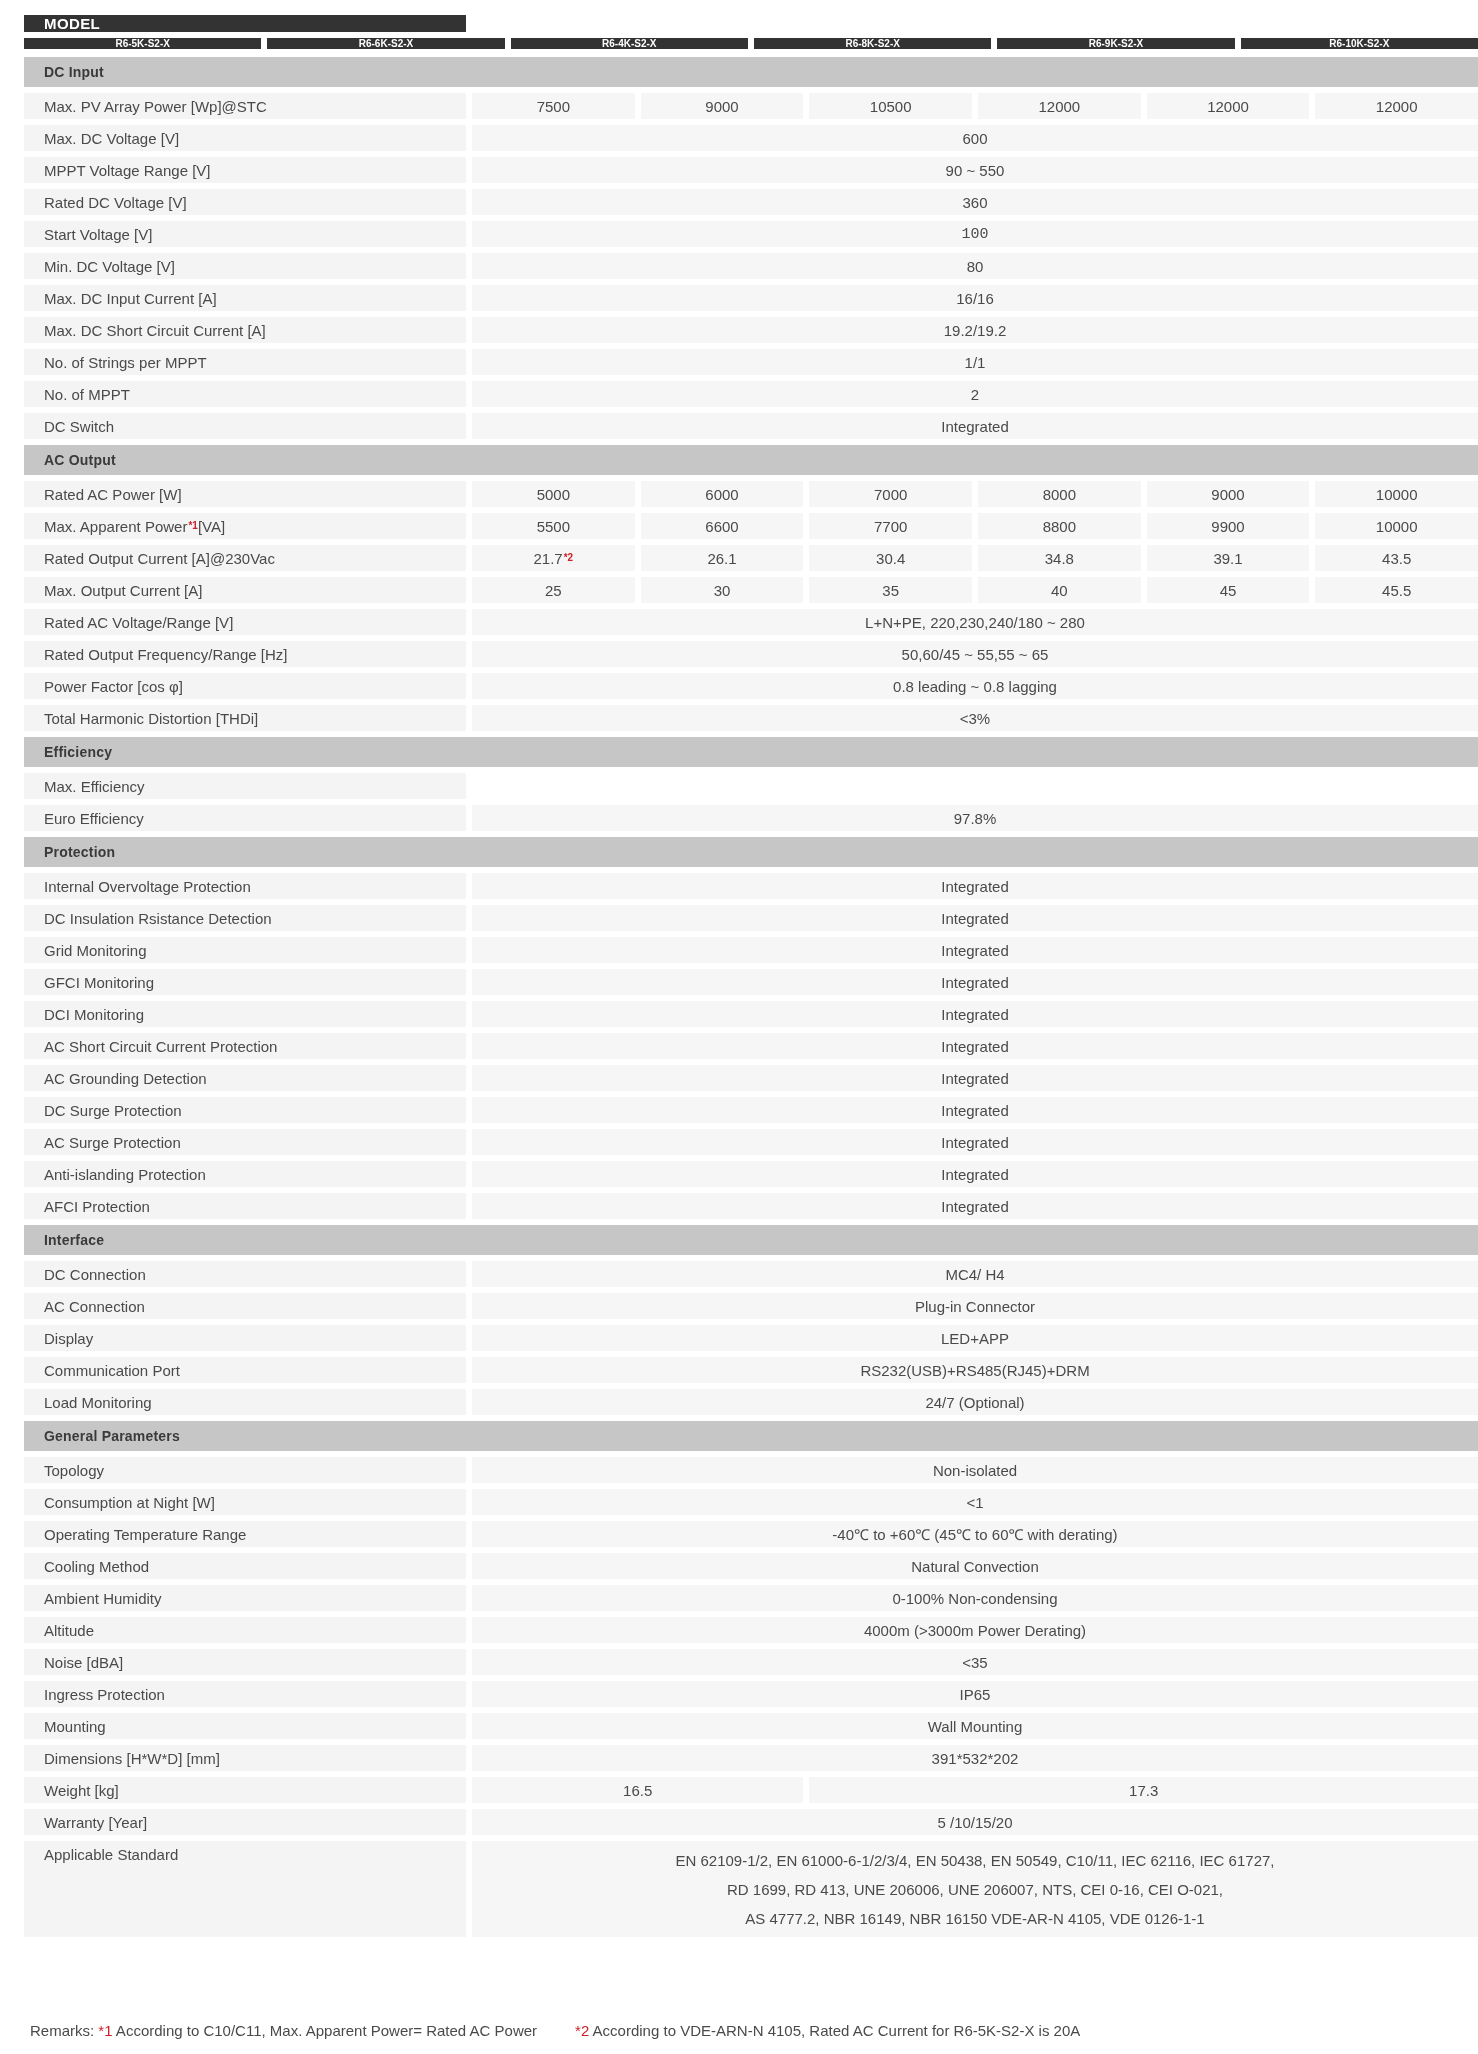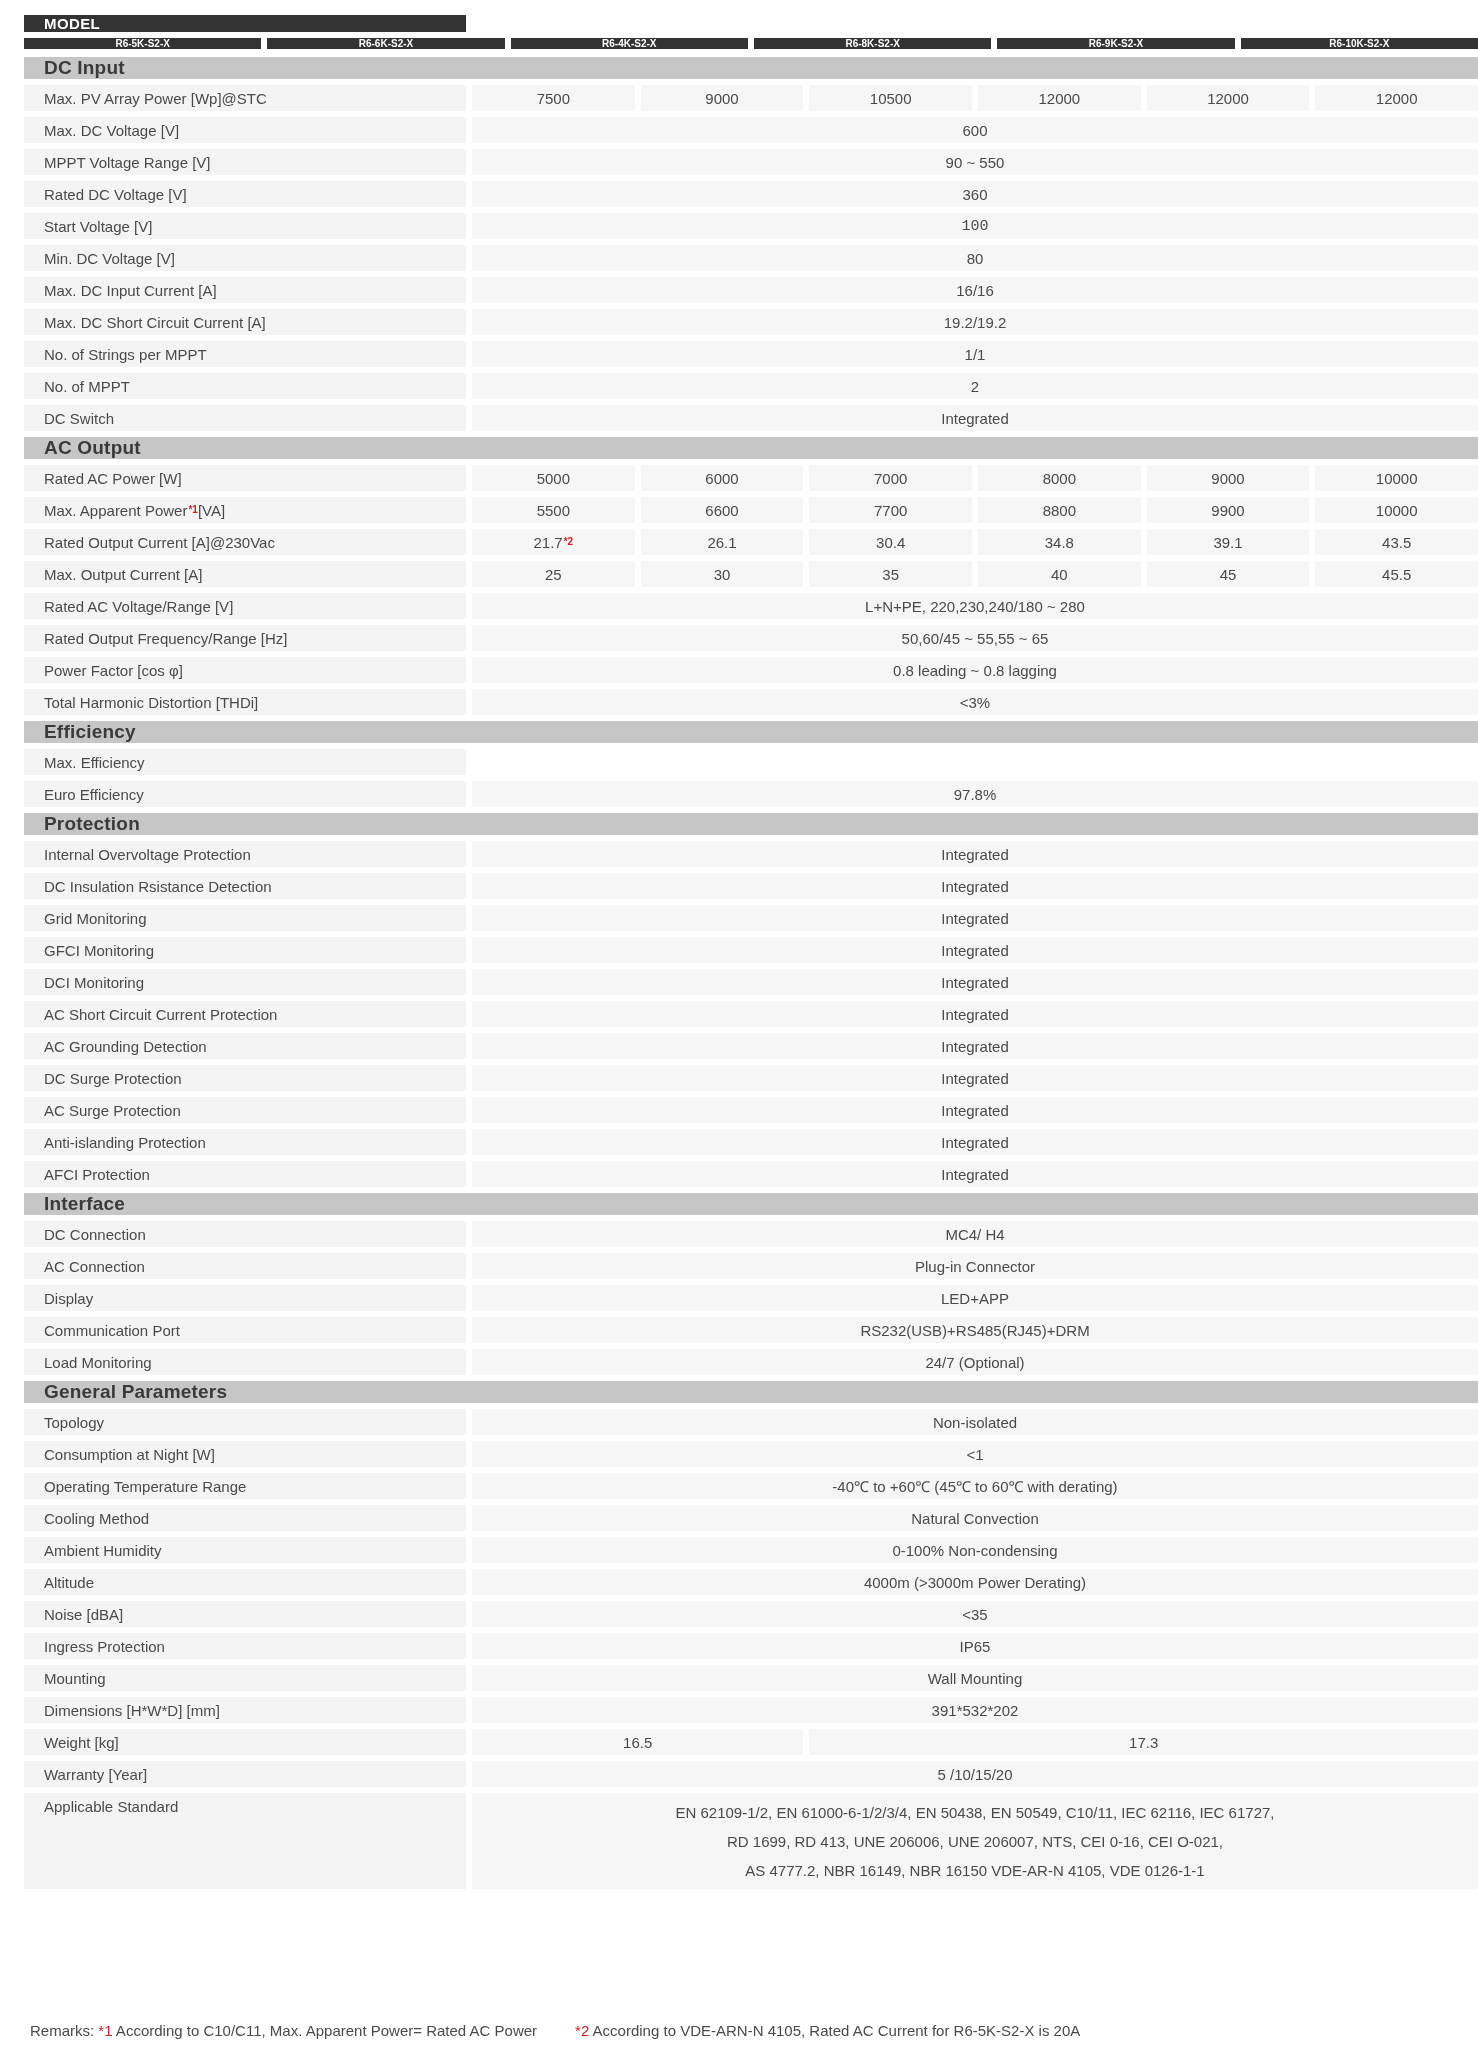--- a/index.html
+++ b/index.html
@@ -19,23 +19,23 @@
     display:flex; align-items:center; padding-left:20px;
   }
   .h-vals { flex:1; display:grid; grid-template-columns:repeat(6,1fr); gap:6px; }
   .h-cell {
     background:#333333; color:#ffffff; font-weight:bold; font-size:10px;
     display:flex; align-items:center; justify-content:center; white-space:nowrap;
   }
 
   
   .section-bar {
-    height:22px; background:#c6c6c6; margin-bottom:6px;
+    height:30px; background:#c6c6c6; margin-bottom:6px;
     display:flex; align-items:center; padding-left:20px;
-    font-weight:bold; font-size:19px; color:#3a3a3a; letter-spacing:.2px;
+    font-weight:bold; font-size:14px; color:#3a3a3a; letter-spacing:.2px;
   }
 
   
   .row { display:flex; gap:6px; margin-bottom:6px; }
   .row-label {
     width:442px; flex:none; background:#f4f4f4;
     display:flex; align-items:center; padding-left:20px;
     font-size:15px; color:#4a4a4a; min-height:26px;
   }
   .row-vals { flex:1; display:grid; grid-template-columns:repeat(6,1fr); gap:6px; }

